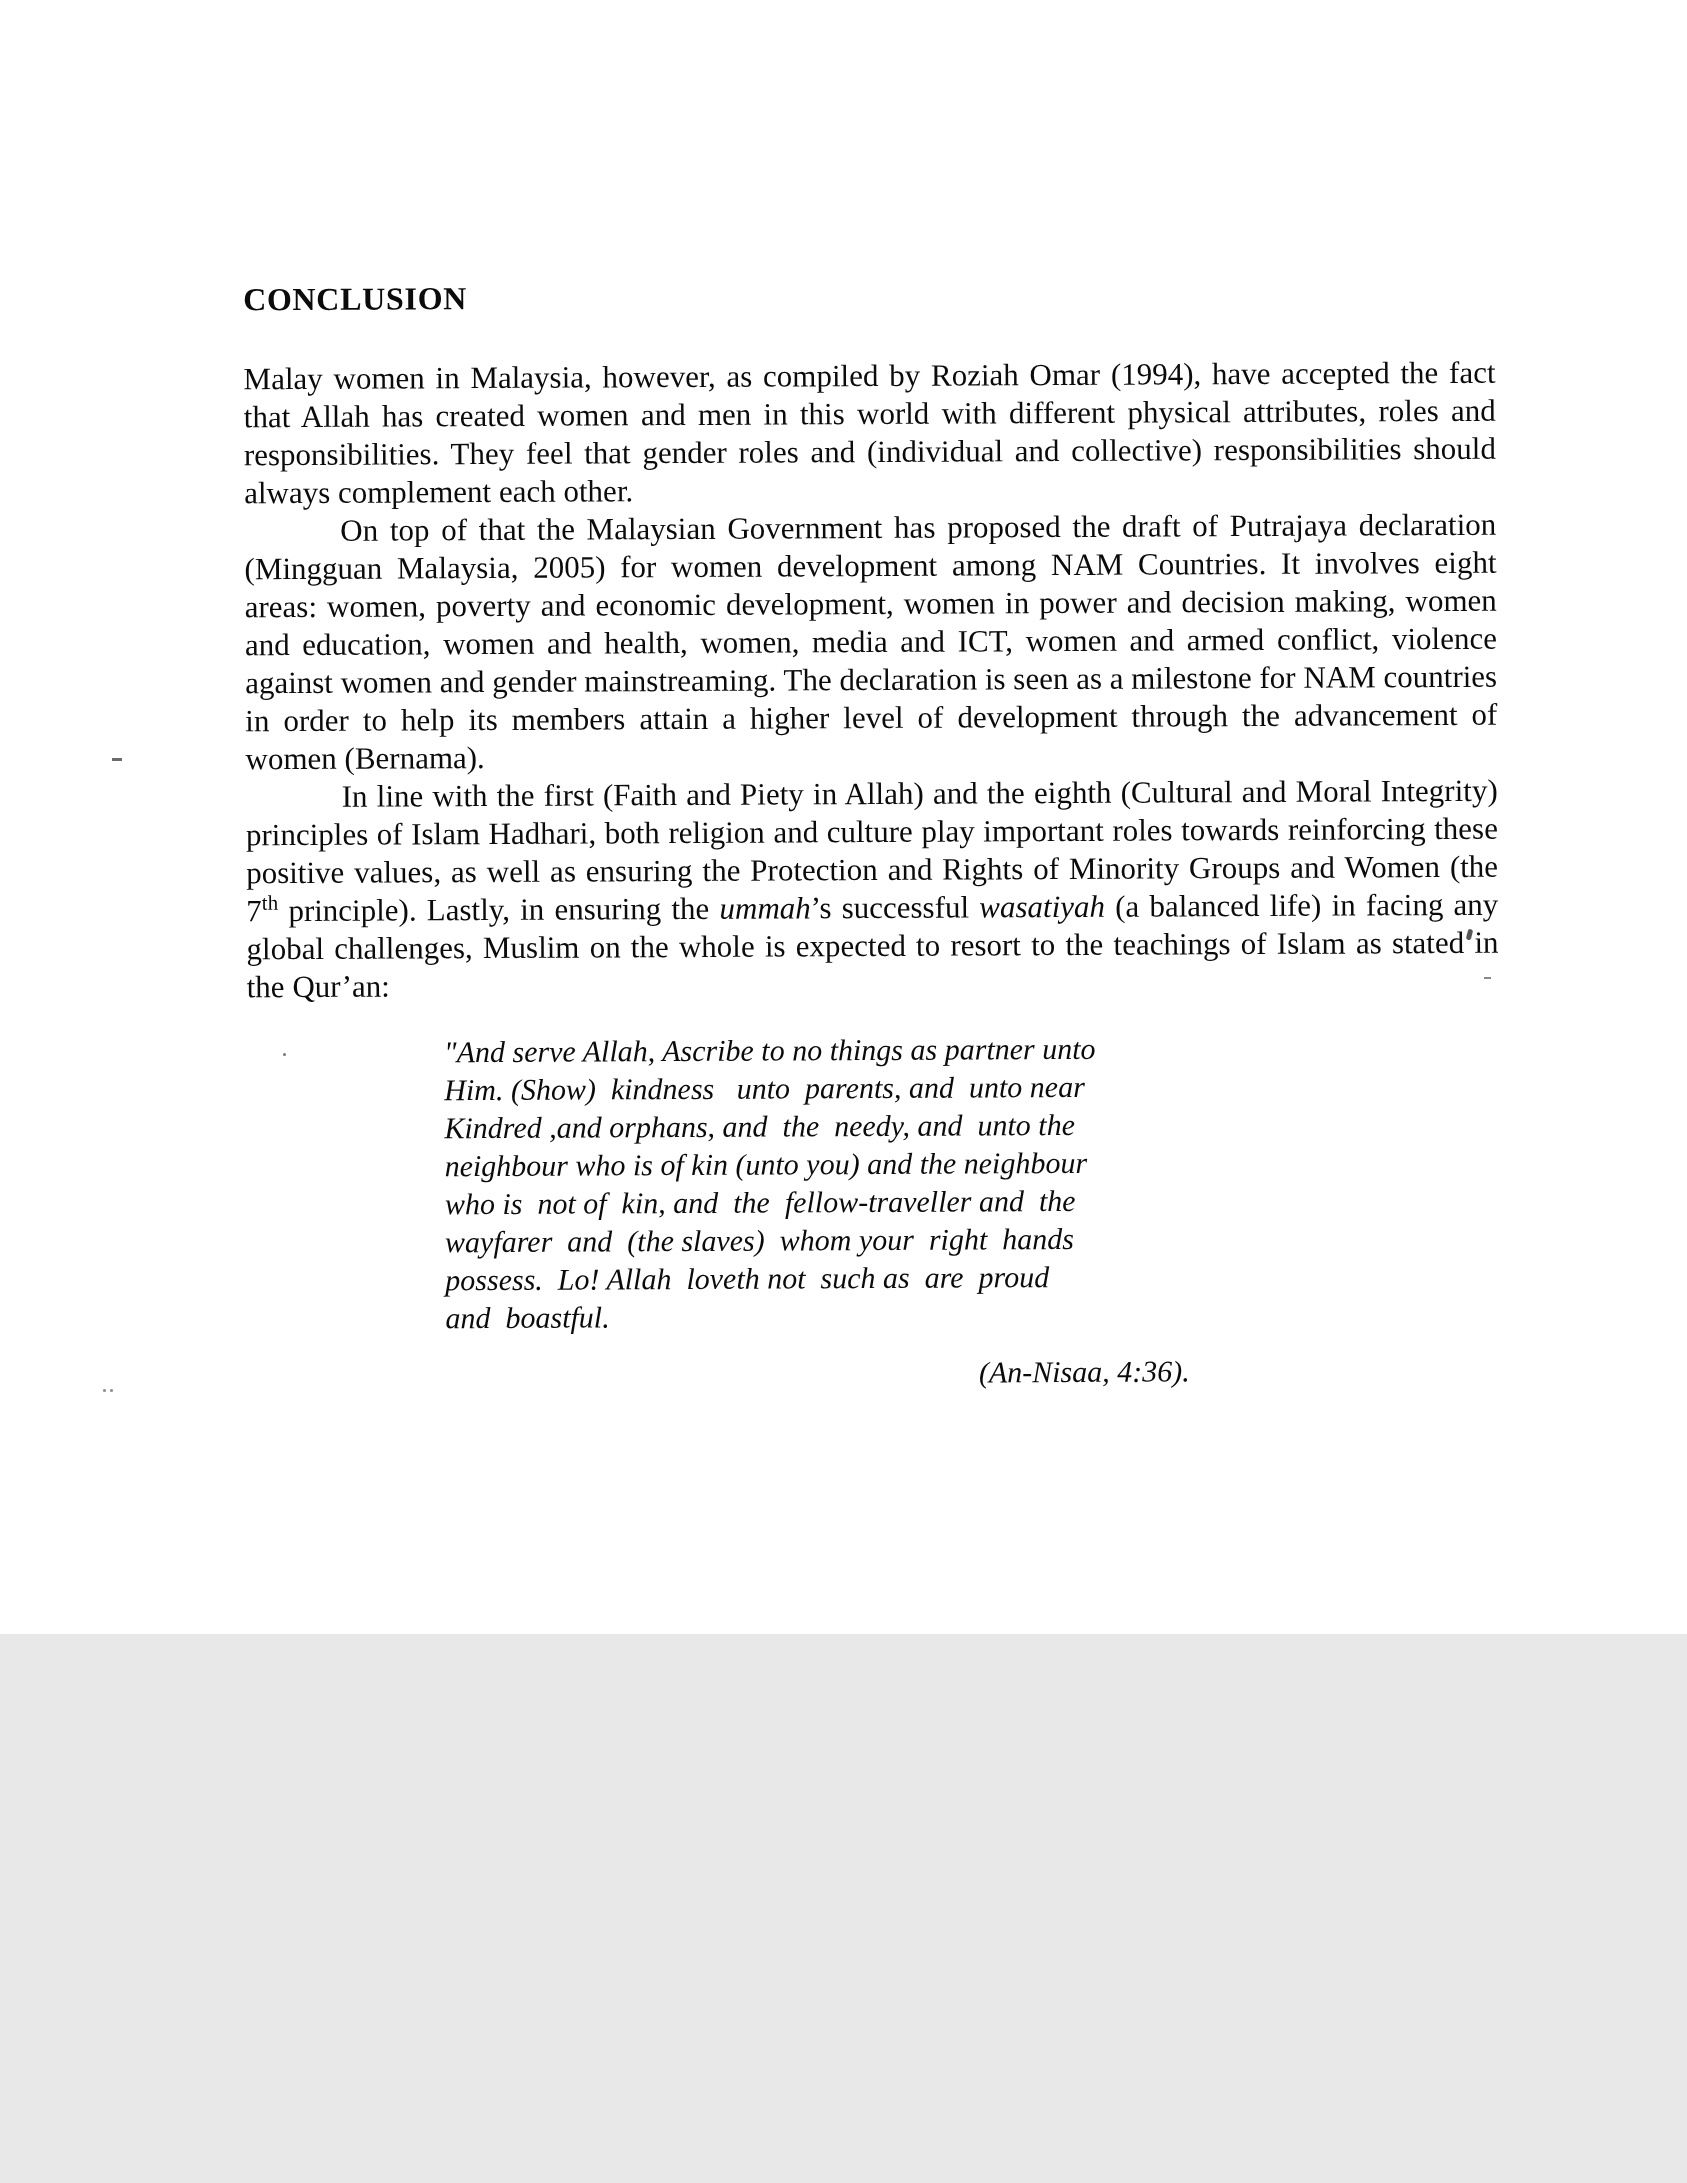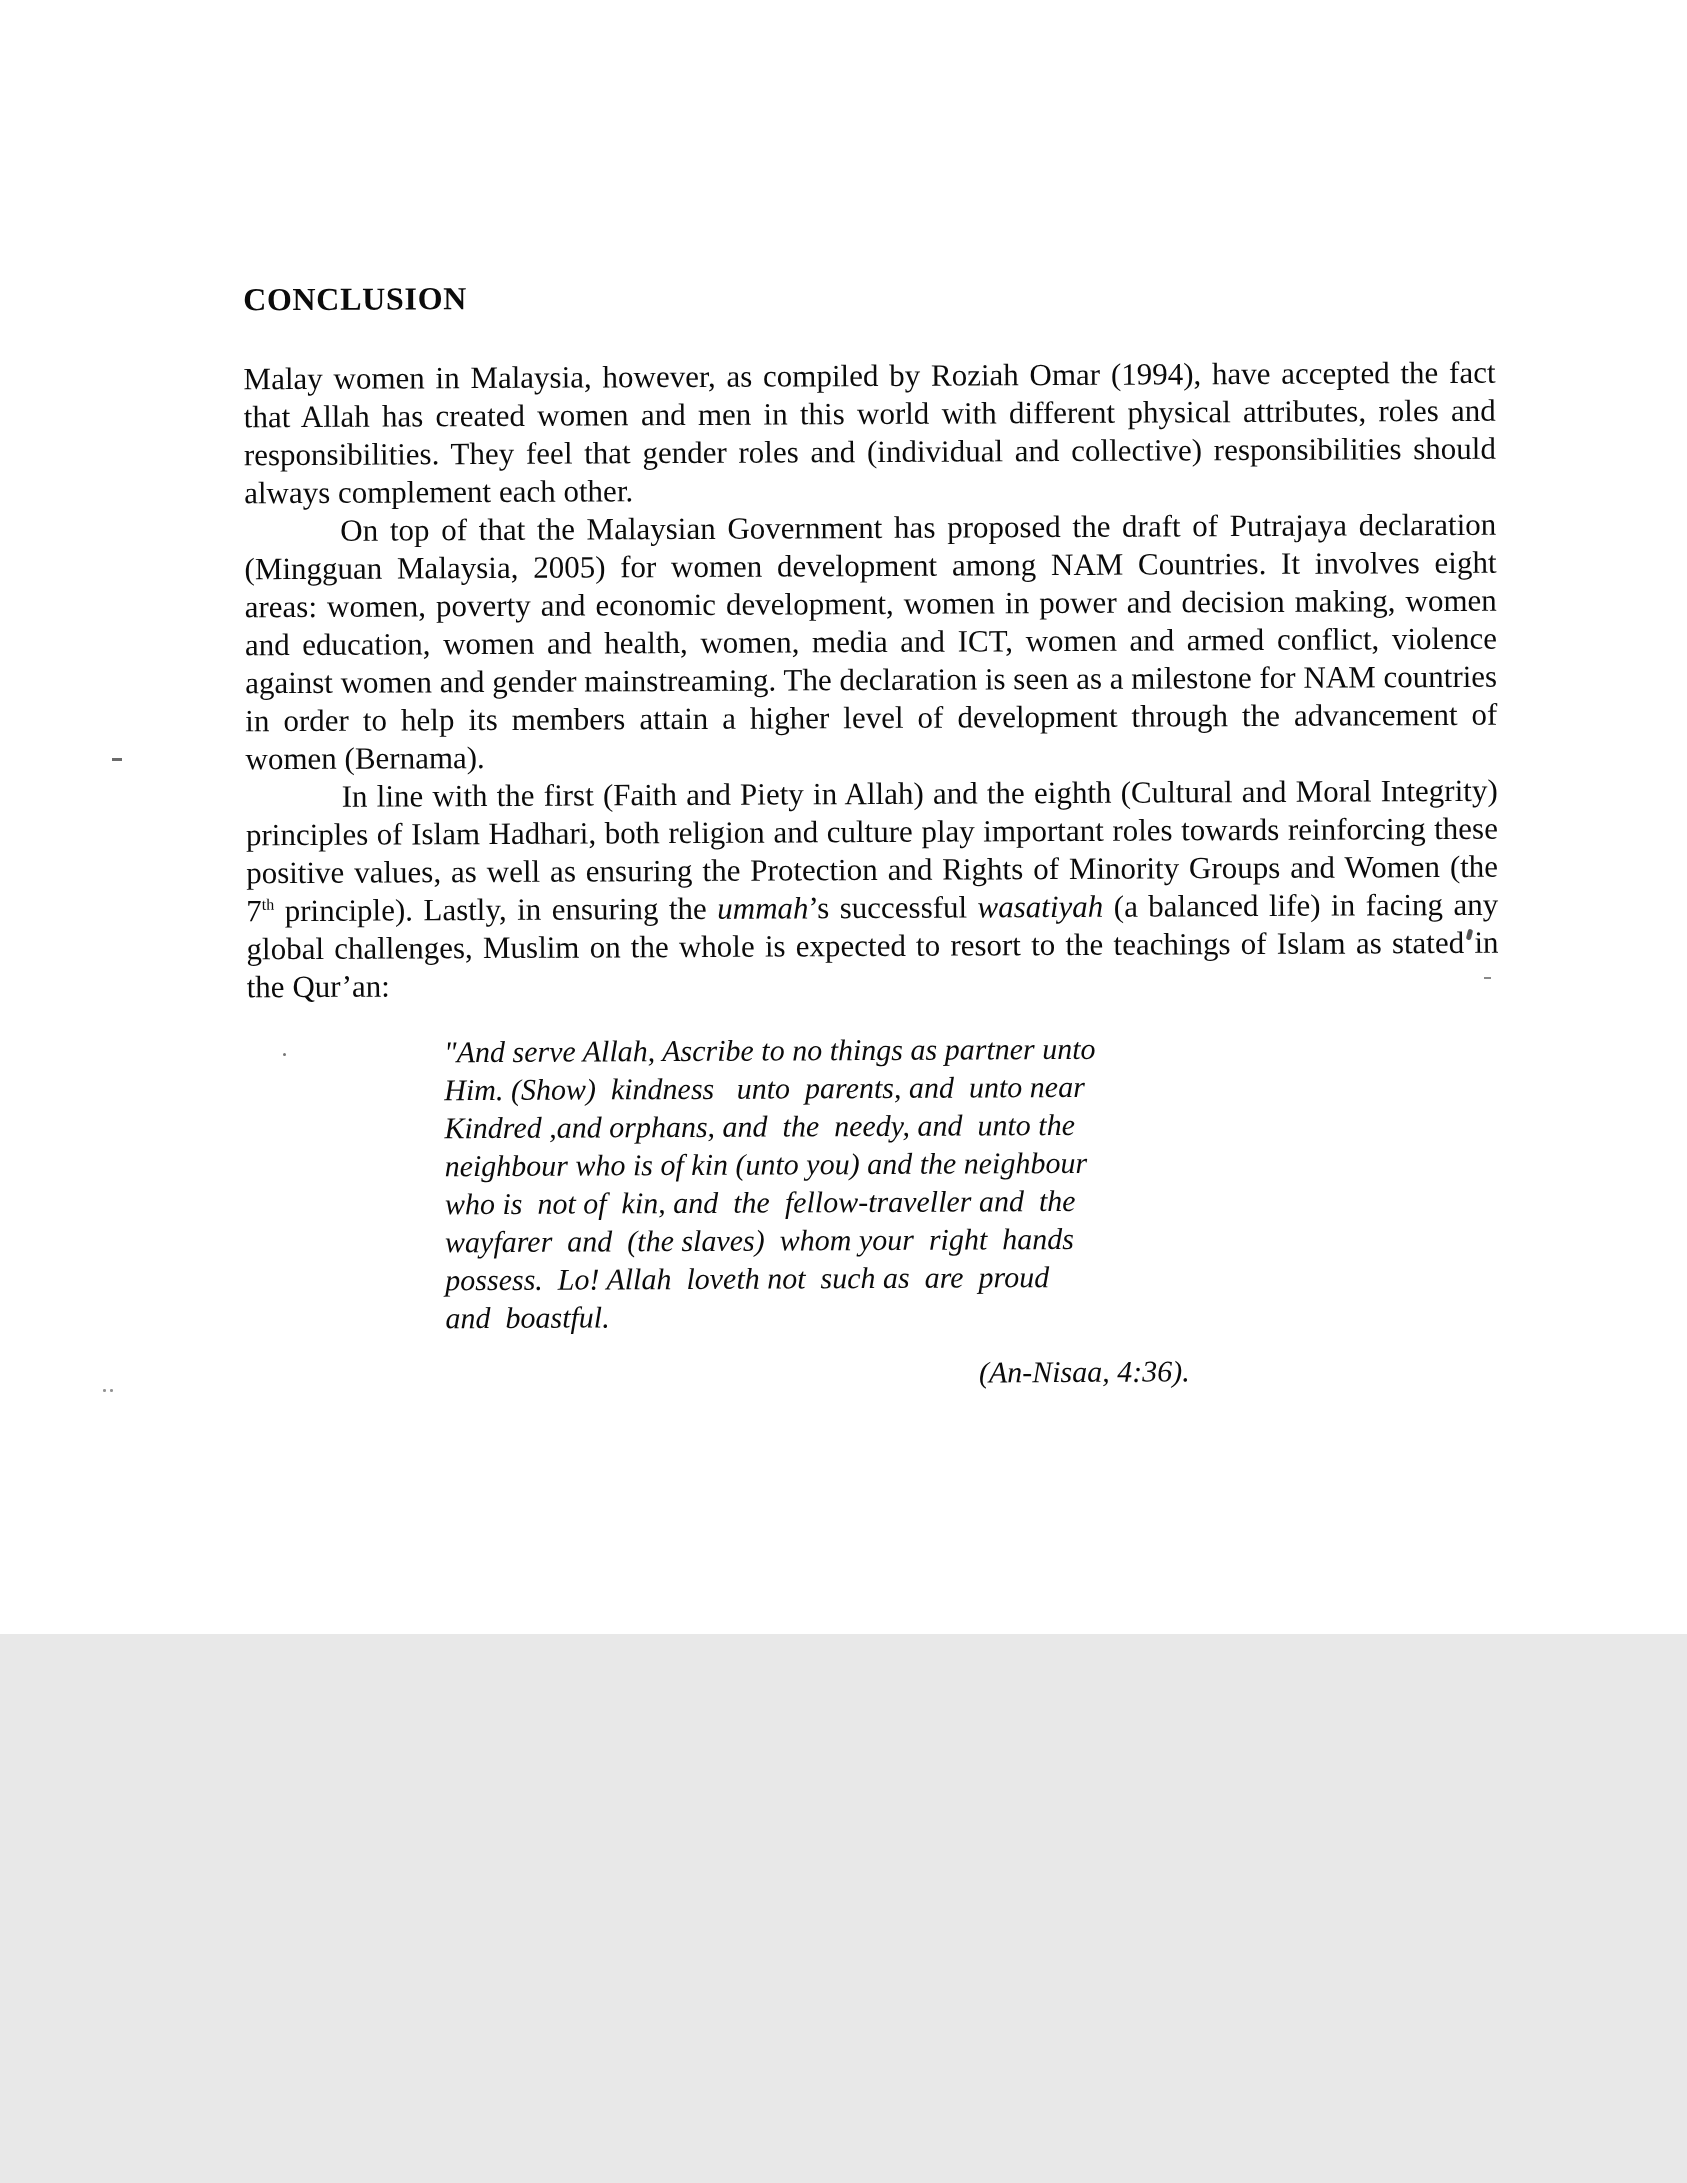--- a/index.html
+++ b/index.html
@@ -34,21 +34,21 @@
   p.para {
     font-size: 31px;
     line-height: 38px;
     text-align: justify;
     margin: 0;
   }
   p.indent {
     text-indent: 96px;
   }
   p.para sup {
-    font-size: 16px;
+    font-size: 21px;
     line-height: 0;
     vertical-align: super;
   }
   .quote {
     margin: 28px 0 0 197px;
     width: 744px;
     font-style: italic;
     font-size: 30px;
     line-height: 38px;
   }

